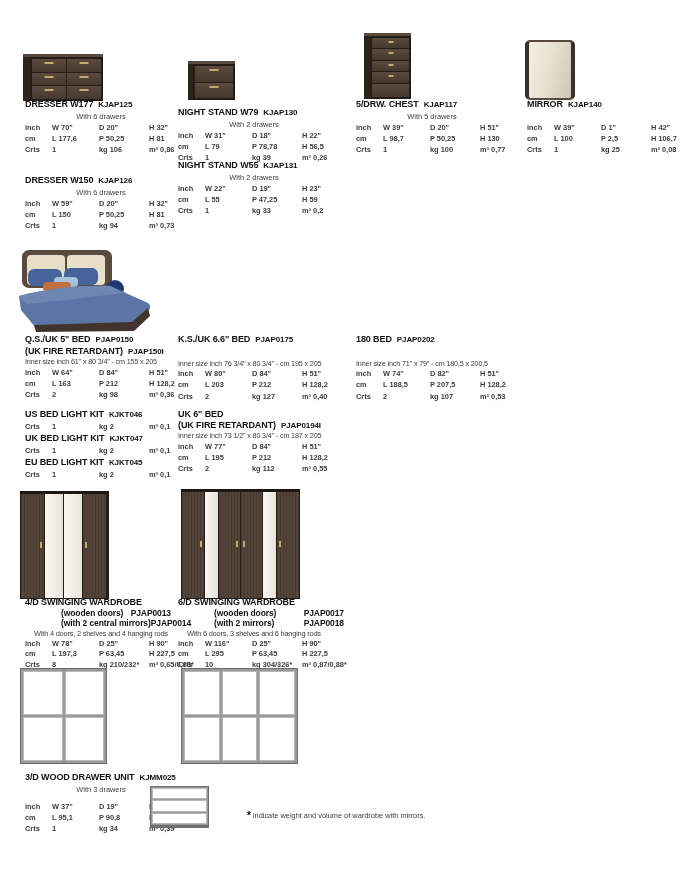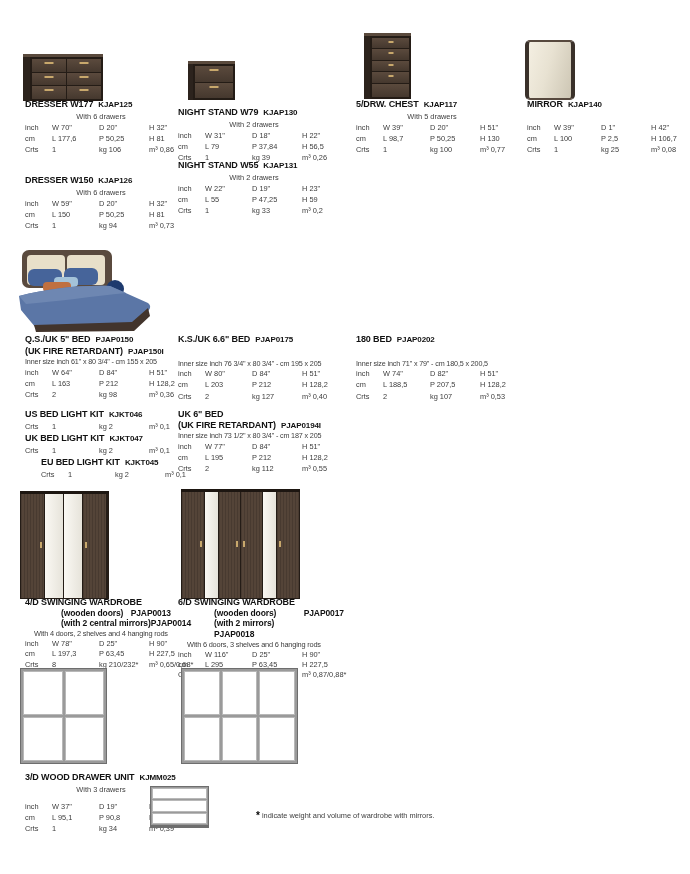--- a/index.html
+++ b/index.html
@@ -6,25 +6,25 @@
   #canvas{position:relative;width:690px;height:874px;background:#fff;overflow:hidden;
           font-family:"Liberation Sans",sans-serif;color:#3c3c3c;}
   
   .pblock{position:absolute;width:152px;}
   .ptitle{font-size:9px;font-weight:bold;color:#111;line-height:10.5px;white-space:nowrap;letter-spacing:-0.1px;}
   .ptitle .c{font-size:8px;margin-left:5px;}
   .psub{font-size:7.4px;line-height:11px;color:#3c3c3c;white-space:nowrap;min-height:11px;text-align:center;}
   .inner{font-size:7.2px;line-height:9.5px;color:#3c3c3c;white-space:nowrap;letter-spacing:-0.15px;}
   .sp13{height:13px;}
   .sp6{height:6px;}
-  .srow{display:grid;grid-template-columns:27px 47px 50px auto;line-height:11.3px;font-size:7.4px;color:#3c3c3c;white-space:nowrap;}
+  .srow{display:grid;grid-template-columns:27px 47px 50px auto;line-height:11.3px;font-size:7.4px;color:#3c3c3c;white-space:nowrap;font-weight:bold;}
   .tight .srow{line-height:10.3px;}
   .tight .psub{line-height:10px;min-height:10px;letter-spacing:-0.2px;}
   .wline{display:flex;justify-content:space-between;font-size:8.5px;font-weight:bold;color:#111;line-height:10.8px;white-space:nowrap;letter-spacing:-0.1px;margin-left:36px;}
-  .footnote{position:absolute;left:256px;top:810px;font-size:7.4px;color:#3c3c3c;}
+  .footnote{position:absolute;left:247px;top:810px;font-size:7.4px;color:#3c3c3c;}
   .footnote .star{font-weight:bold;font-size:10px;color:#000;vertical-align:-1px;margin-right:2px;}
   
   .furn{position:absolute;}
   .casebox{display:flex;border-top:3px solid #5a4a3d;background:#241c16;}
   .casebox .side{width:7px;background:#2c231d;}
   .casebox .front{flex:1;display:grid;gap:1px;background:#241c16;padding:2px;}
   .dr{background:linear-gradient(#5b4a3d,#45382e);position:relative;}
   .dr .h{position:absolute;top:3px;left:50%;transform:translateX(-50%);width:9px;height:2px;background:#c8a86c;}
   .dr .h.small{width:5px;}
   .mirrorframe{border-left:4px solid #3a312a;border-right:4px solid #3a312a;border-top:2px solid #57493e;border-bottom:2px solid #57493e;
@@ -138,21 +138,21 @@
     <div class="spec">
         <div class="srow">
           <span class="scell">inch</span>
           <span class="scell">W 31"</span>
           <span class="scell">D 18"</span>
           <span class="scell">H 22"</span>
         </div>
         <div class="srow">
           <span class="scell">cm</span>
           <span class="scell">L 79</span>
-          <span class="scell">P 37,84</span>
+          <span class="scell">P 78,78</span>
           <span class="scell">H 56,5</span>
         </div>
         <div class="srow">
           <span class="scell">Crts</span>
           <span class="scell">1</span>
           <span class="scell">kg 39</span>
           <span class="scell">m³ 0,26</span>
         </div>
       </div>
   </div>
@@ -388,21 +388,21 @@
     <div class="spec">
         <div class="srow">
           <span class="scell">Crts</span>
           <span class="scell">1</span>
           <span class="scell">kg 2</span>
           <span class="scell">m³ 0,1</span>
         </div>
       </div>
   </div>
 
-  <div class="pblock" style="left:25px;top:457px;margin-left:16px;">
+  <div class="pblock" style="left:25px;top:457px;">
     <div class="ptitle">
       <span>EU BED LIGHT KIT</span><span class="c">KJKT045</span>
     </div>
     <div class="spec">
         <div class="srow">
           <span class="scell">Crts</span>
           <span class="scell">1</span>
           <span class="scell">kg 2</span>
           <span class="scell">m³ 0,1</span>
         </div>
@@ -503,21 +503,21 @@
   </div>
 
   <div class="pblock tight" style="left:178px;top:597px;">
     <div class="ptitle">
       <span>6/D SWINGING WARDROBE</span>
     </div>
     <div class="wline" style="width:130px;">
       <span>(wooden doors)</span>
         <span>PJAP0017</span>
     </div>
-    <div class="wline" style="width:130px;flex-direction:column;">
+    <div class="wline" style="width:130px;">
       <span>(with 2 mirrors)</span>
         <span>PJAP0018</span>
     </div>
     <div class="psub">With 6 doors, 3 shelves and 6 hanging rods</div>
     <div class="spec">
         <div class="srow">
           <span class="scell">inch</span>
           <span class="scell">W 116"</span>
           <span class="scell">D 25"</span>
           <span class="scell">H 90"</span>

